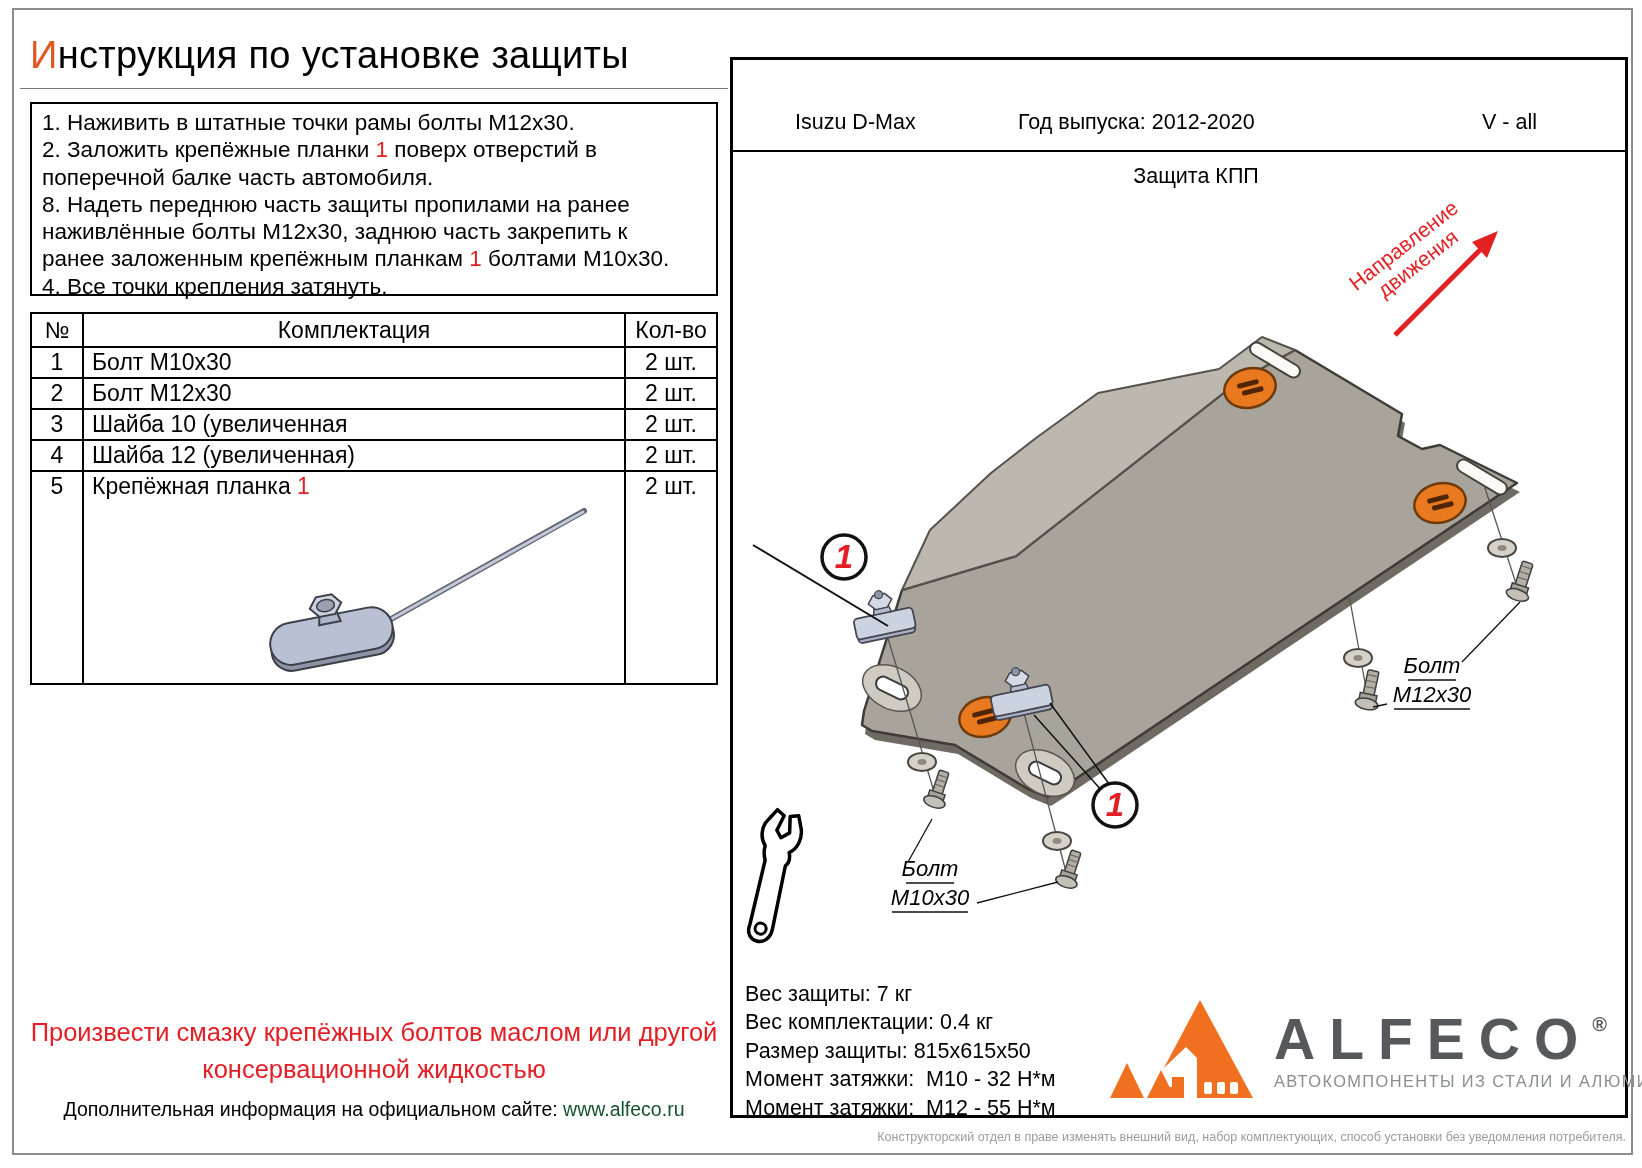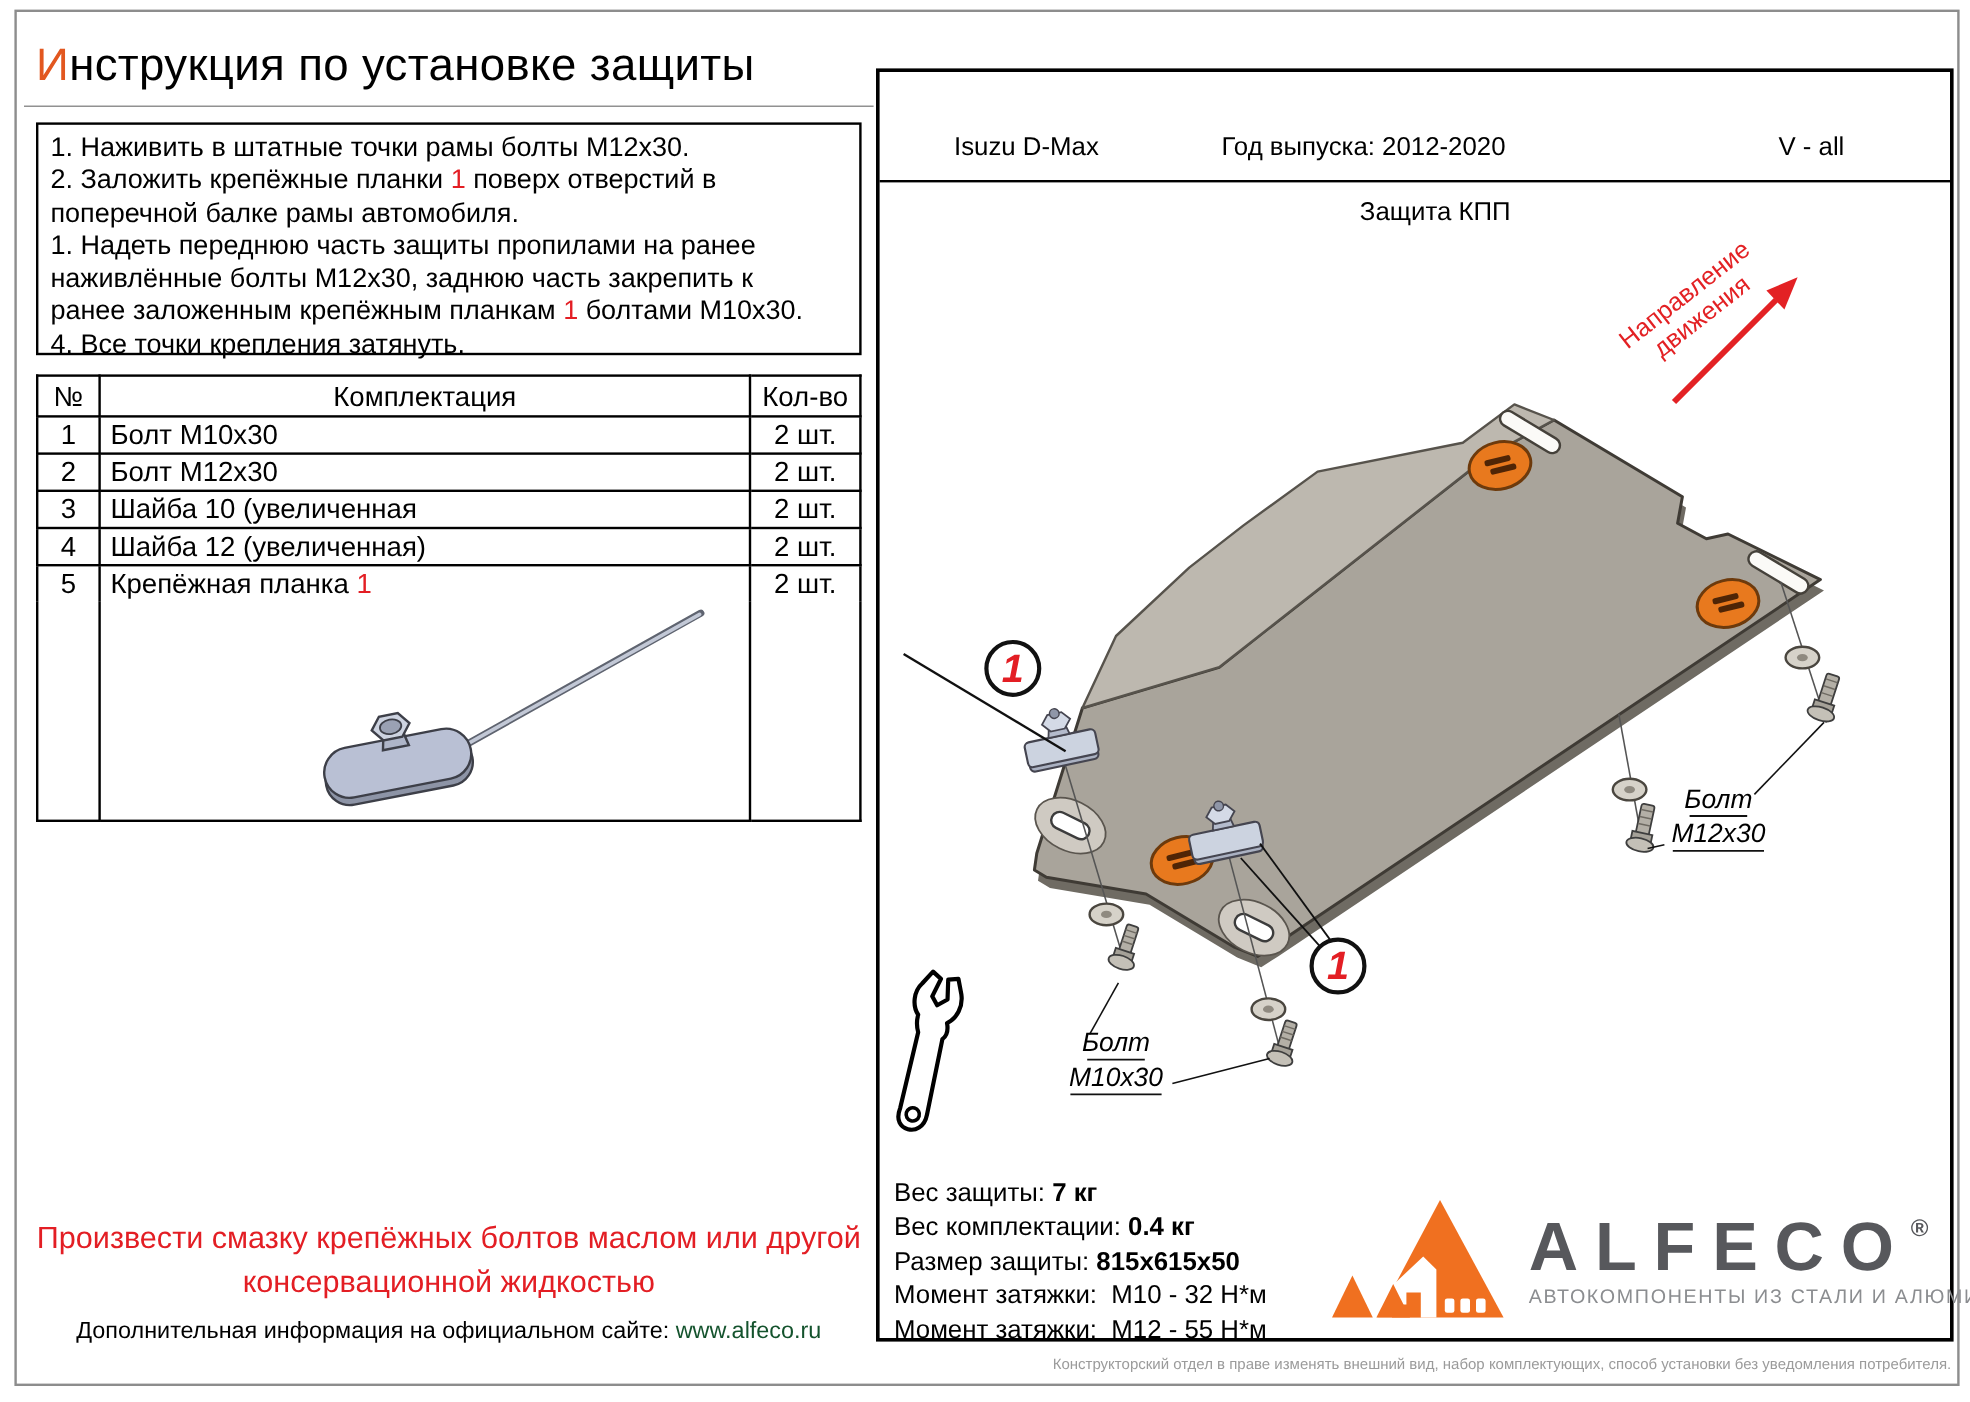--- a/index.html
+++ b/index.html
@@ -29,43 +29,43 @@
   .info-line .link{color:#14532d;}
   
   .panel{left:730px;top:57px;width:892px;height:1055px;border:3px solid #000;}
   .model{left:730px;top:62px;width:898px;text-align:center;font-size:31px;font-weight:bold;letter-spacing:.5px;}
   .vehicle{left:795px;top:110px;font-size:21.5px;}
   .year{left:1018px;top:110px;font-size:21.5px;}
   .engine{left:1482px;top:110px;font-size:21.5px;}
   .hdr-divider{left:733px;top:150px;width:894px;height:0;border-top:2.5px solid #000;}
   .drawing-title{left:730px;top:164px;width:898px;text-align:center;font-size:21.5px;padding-left:17px;}
   .specs{left:745px;top:980px;font-size:21.5px;line-height:28.4px;white-space:pre;}
-  .specs b{font-weight:bold;}
+  .specs b{font-weight:normal;}
   .logo{left:1100px;top:994px;display:flex;align-items:flex-start;}
   .logo-text{margin-left:14px;}
   .brand-row{font-size:57px;font-weight:bold;color:#57585c;letter-spacing:14px;line-height:60px;white-space:nowrap;}
   .brand-row sup{font-size:20px;letter-spacing:0;vertical-align:28px;}
   .tagline{font-size:16.4px;color:#8b8d90;letter-spacing:1.4px;margin-top:3px;white-space:nowrap;}
   .fine-print{right:16px;top:1130px;font-size:12.5px;color:#9b9b9b;white-space:nowrap;}
   svg text{font-family:"Liberation Sans","DejaVu Sans",sans-serif;}
 </style>
 </head>
 <body>
 
 <div id="page">
   <div class="abs page-border"></div>
 
   <div class="abs title"><span class="first">И</span><span>нструкция по установке защиты</span></div>
   <div class="abs title-rule"></div>
 
   <div class="abs instr-box" id="instructions">
       <div><span>1. Наживить в штатные точки рамы болты М12х30.</span></div>
       <div><span>2. Заложить крепёжные планки </span><span class="red">1</span><span> поверх отверстий в</span></div>
-      <div><span>поперечной балке рамы автомобиля.</span></div>
-      <div><span>1. Надеть переднюю часть защиты пропилами на ранее</span></div>
+      <div><span>поперечной балке часть автомобиля.</span></div>
+      <div><span>8. Надеть переднюю часть защиты пропилами на ранее</span></div>
       <div><span>наживлённые болты М12х30, заднюю часть закрепить к</span></div>
       <div><span>ранее заложенным крепёжным планкам </span><span class="red">1</span><span> болтами М10х30.</span></div>
       <div><span>4. Все точки крепления затянуть.</span></div>
     </div>
 
   <table class="parts">
     <thead id="parts-head">
         <tr>
           <th class="col-num">№</th>
           <th class="">Комплектация</th>

